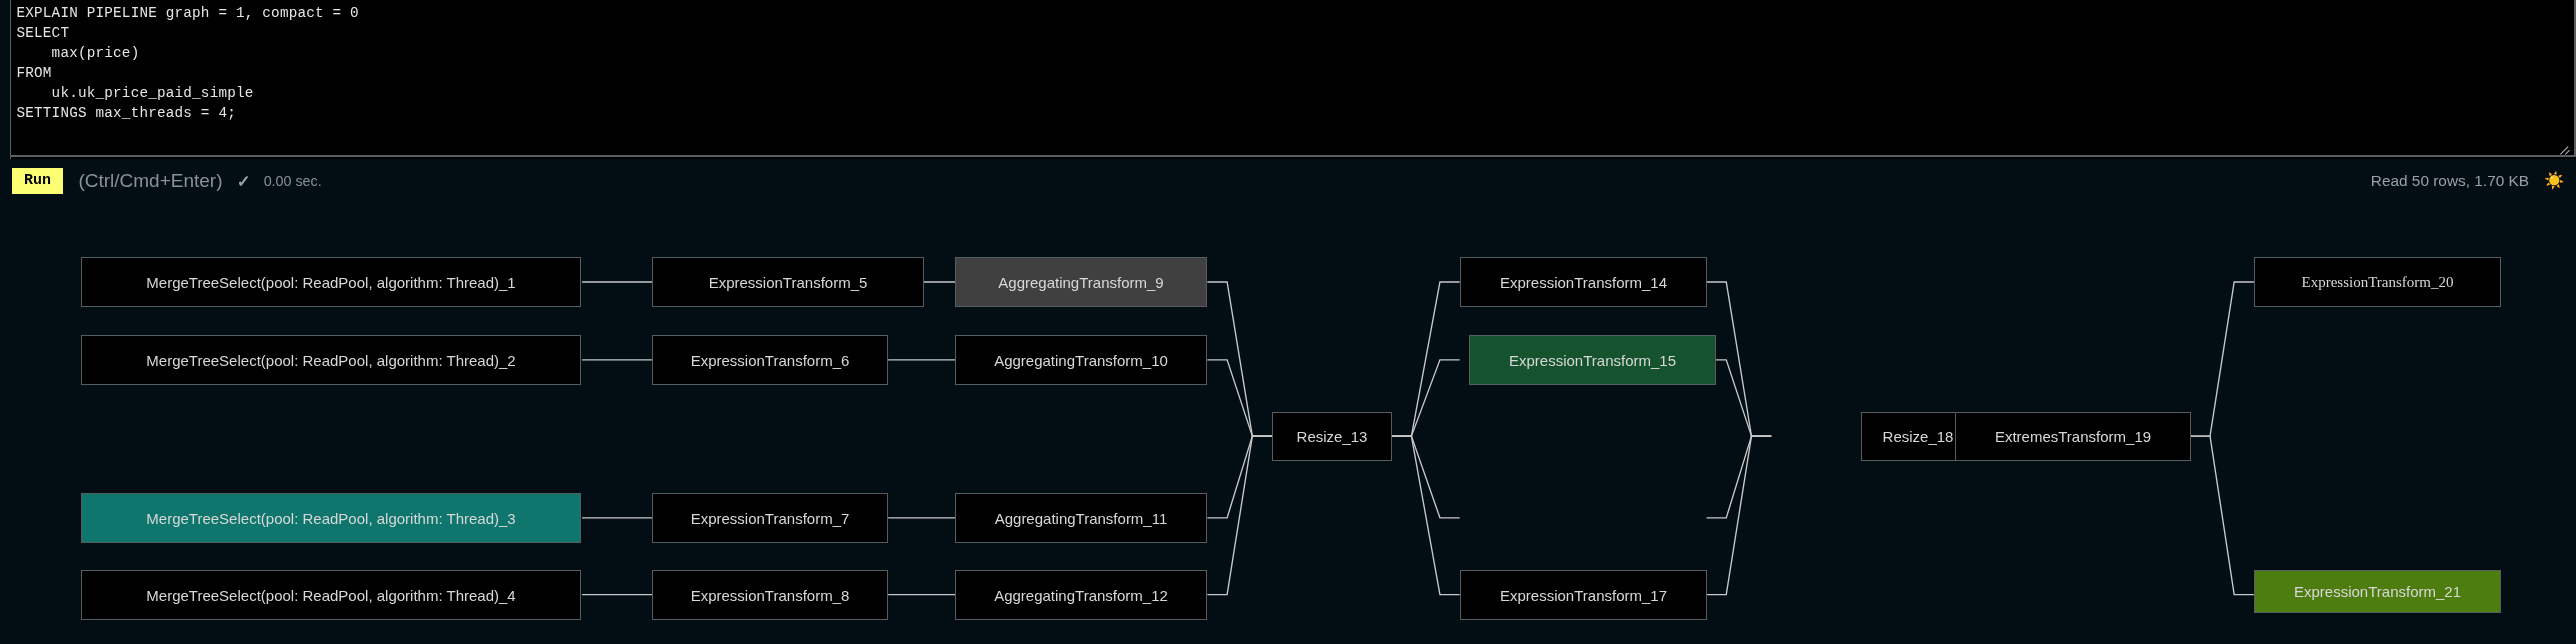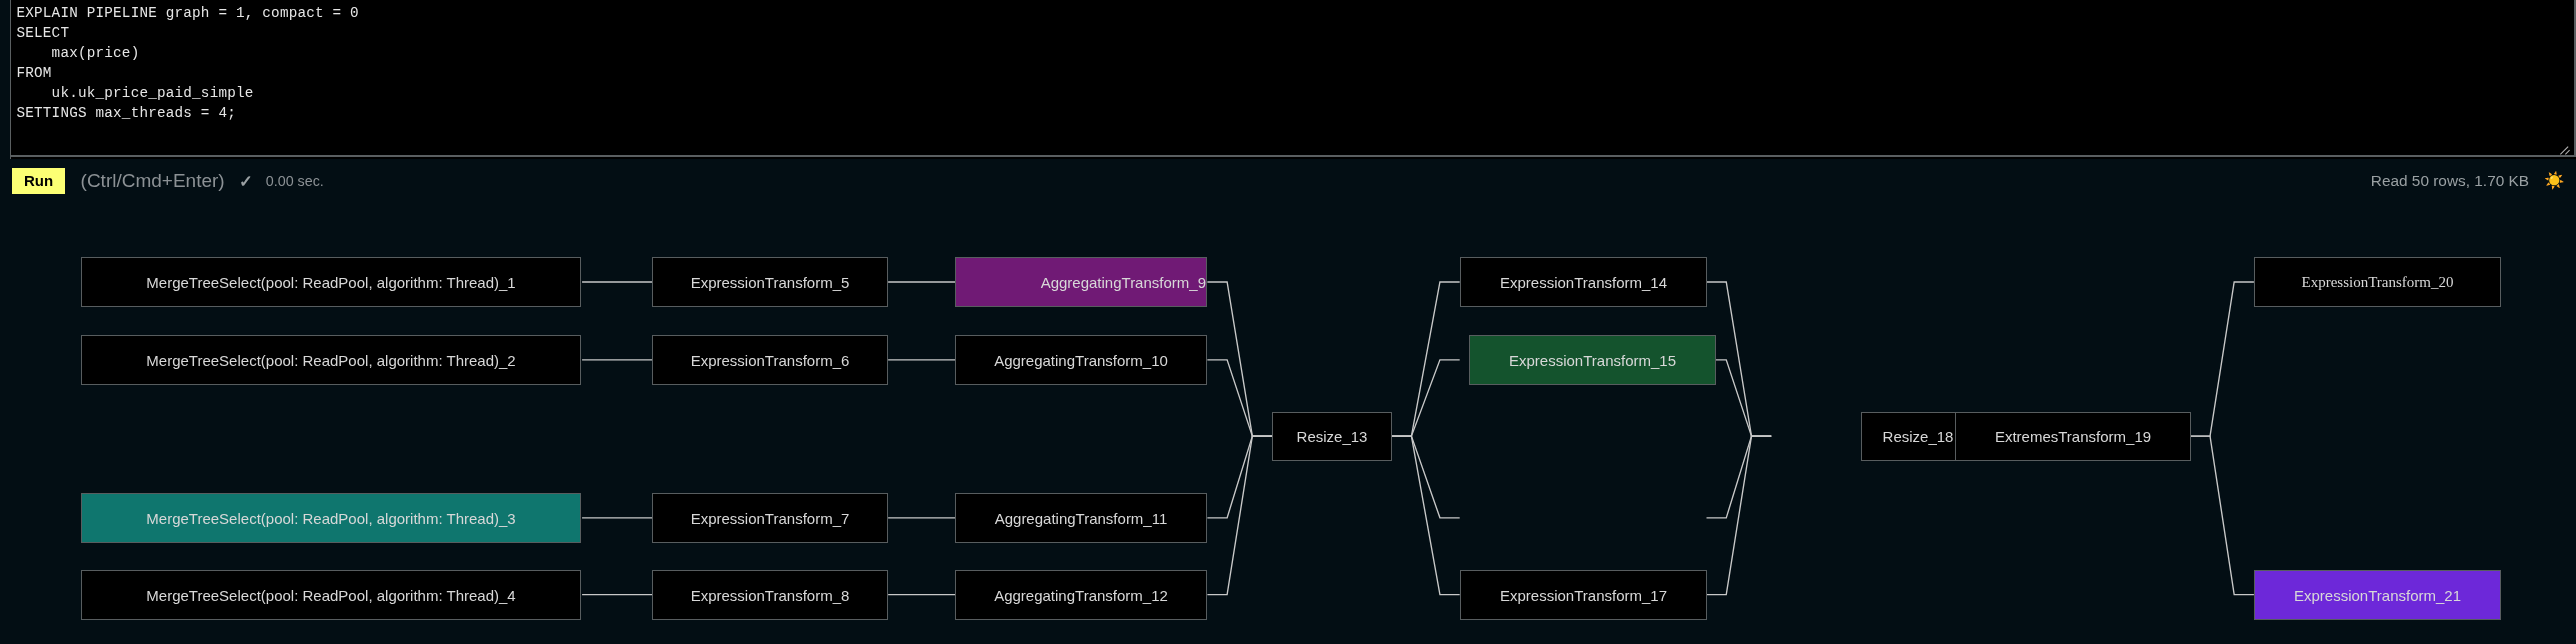--- a/index.html
+++ b/index.html
@@ -92,21 +92,21 @@
     height: 44px;
     display: flex;
     align-items: center;
     background: #030e14;
   }
   #run-button {
     margin-left: 12px;
     background: #fcff74;
     color: #000000;
     border: none;
-    font-family: Liberation Sans, sans-serif;
+    font-family: Liberation Mono, monospace;
     font-size: 15px;
     font-weight: bold;
     padding: 5px 12px 5.5px 12px;
     cursor: pointer;
     line-height: 1;
   }
   #shortcut-hint {
     margin-left: 15.4px;
     color: #8c9195;
     font-size: 19px;
@@ -228,33 +228,33 @@
     </div>
     <div class="graph-node" style="left: 81px; top: 132px; width: 500px; height: 50px; background: rgb(0, 0, 0); border-color: rgb(88, 93, 95);">
       <span>MergeTreeSelect(pool: ReadPool, algorithm: Thread)_2</span>
     </div>
     <div class="graph-node" style="left: 81px; top: 290px; width: 500px; height: 50px; background: #0f766e; border-color: rgb(88, 93, 95);">
       <span>MergeTreeSelect(pool: ReadPool, algorithm: Thread)_3</span>
     </div>
     <div class="graph-node" style="left: 81px; top: 367px; width: 500px; height: 50px; background: rgb(0, 0, 0); border-color: rgb(88, 93, 95);">
       <span>MergeTreeSelect(pool: ReadPool, algorithm: Thread)_4</span>
     </div>
-    <div class="graph-node" style="left: 652px; top: 54px; width: 236px; height: 50px; background: rgb(0, 0, 0); border-color: rgb(88, 93, 95);">
+    <div class="graph-node" style="left: 652px; top: 54px; width: 272px; height: 50px; background: rgb(0, 0, 0); border-color: rgb(88, 93, 95);">
       <span>ExpressionTransform_5</span>
     </div>
     <div class="graph-node" style="left: 652px; top: 132px; width: 236px; height: 50px; background: rgb(0, 0, 0); border-color: rgb(88, 93, 95);">
       <span>ExpressionTransform_6</span>
     </div>
     <div class="graph-node" style="left: 652px; top: 290px; width: 236px; height: 50px; background: rgb(0, 0, 0); border-color: rgb(88, 93, 95);">
       <span>ExpressionTransform_7</span>
     </div>
     <div class="graph-node" style="left: 652px; top: 367px; width: 236px; height: 50px; background: rgb(0, 0, 0); border-color: rgb(88, 93, 95); align-items: center;">
       <span>ExpressionTransform_8</span>
     </div>
-    <div class="graph-node" style="left: 955px; top: 54px; width: 252px; height: 50px; background: #701a75; border-color: rgb(88, 93, 95); justify-content: flex-end;">
+    <div class="graph-node" style="left: 955px; top: 54px; width: 252px; height: 50px; background: #404040; border-color: rgb(88, 93, 95);">
       <span>AggregatingTransform_9</span>
     </div>
     <div class="graph-node" style="left: 955px; top: 132px; width: 252px; height: 50px; background: rgb(0, 0, 0); border-color: rgb(88, 93, 95);">
       <span>AggregatingTransform_10</span>
     </div>
     <div class="graph-node" style="left: 955px; top: 290px; width: 252px; height: 50px; background: rgb(0, 0, 0); border-color: rgb(88, 93, 95);">
       <span>AggregatingTransform_11</span>
     </div>
     <div class="graph-node" style="left: 955px; top: 367px; width: 252px; height: 50px; background: rgb(0, 0, 0); border-color: rgb(88, 93, 95);">
       <span>AggregatingTransform_12</span>
@@ -273,17 +273,17 @@
     </div>
     <div class="graph-node" style="left: 1861px; top: 209px; width: 114px; height: 49px; background: rgb(0, 0, 0); border-color: rgb(88, 93, 95);">
       <span>Resize_18</span>
     </div>
     <div class="graph-node" style="left: 1955px; top: 209px; width: 236px; height: 49px; background: rgb(0, 0, 0); border-color: rgb(88, 93, 95);">
       <span>ExtremesTransform_19</span>
     </div>
     <div class="graph-node" style="left: 2254px; top: 54px; width: 247px; height: 50px; background: rgb(0, 0, 0); border-color: rgb(88, 93, 95); font-family: Liberation Serif, serif;">
       <span>ExpressionTransform_20</span>
     </div>
-    <div class="graph-node" style="left: 2254px; top: 367px; width: 247px; height: 50px; background: #6d28d9; border-color: rgb(88, 93, 95);">
+    <div class="graph-node" style="left: 2254px; top: 367px; width: 247px; height: 43px; background: #4d7c0f; border-color: rgb(88, 93, 95);">
       <span>ExpressionTransform_21</span>
     </div>
   </div>
 
 
 </body></html>

